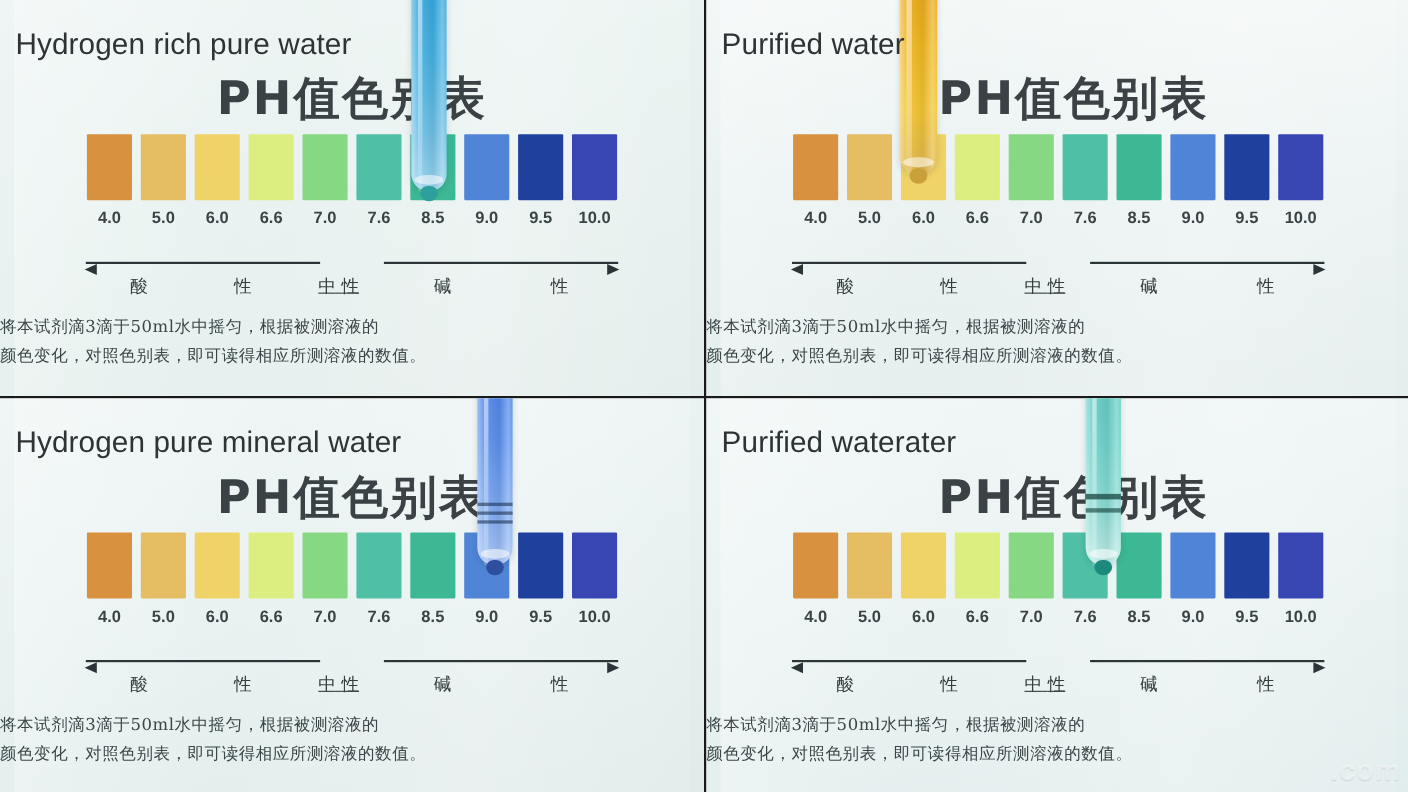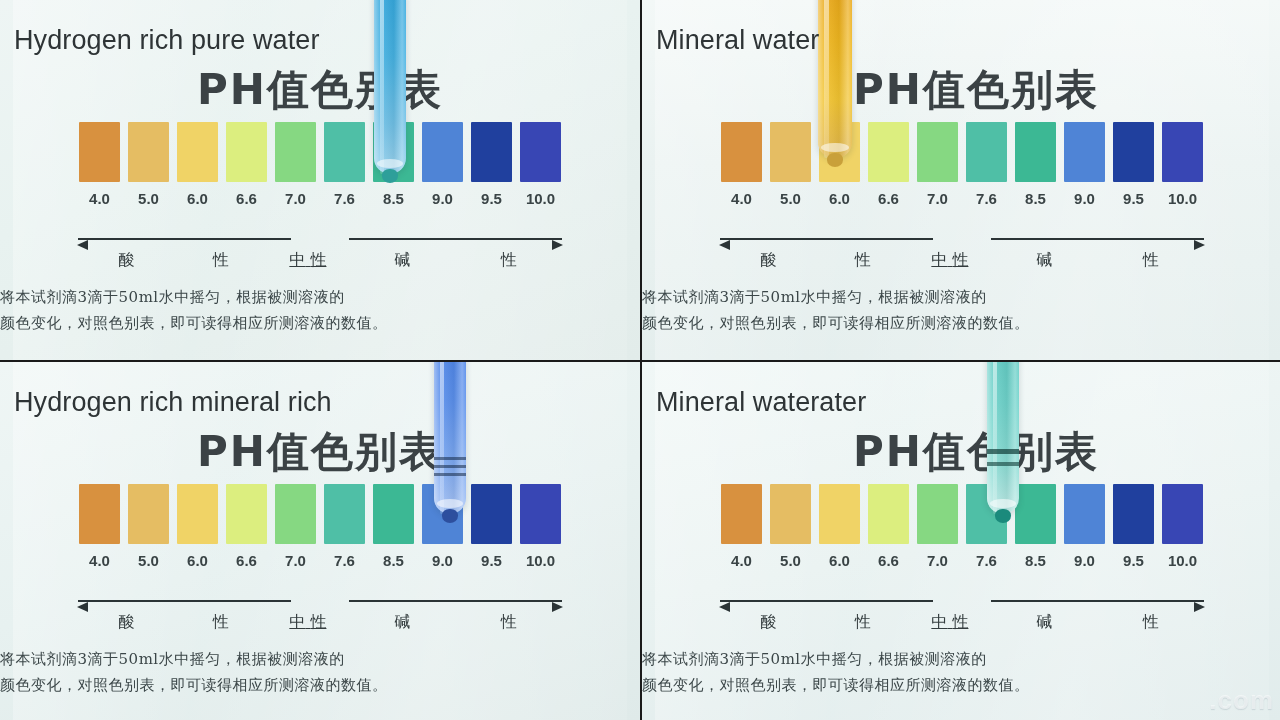--- a/index.html
+++ b/index.html
@@ -304,21 +304,21 @@
     <div class="tube tube-q1">
       <div class="glass"></div>
       <div class="hilite"></div>
       <div class="meniscus"></div>
       <div class="drop"></div>
     </div>
   </div>
 
   <div class="panel p2">
     <div class="sheen"></div>
-    <div class="eng-title">Mineral water</div>
+    <div class="eng-title">Purified water</div>
     <div class="cn-title shift">PH值色别表</div>
     <div class="swatch-row">
         <div class="swatch-col">
           <div class="swatch" style="background: rgb(216, 145, 63);"></div>
           <div class="swatch-label">4.0</div>
         </div>
         <div class="swatch-col">
           <div class="swatch" style="background: rgb(229, 189, 99);"></div>
           <div class="swatch-label">5.0</div>
         </div>
@@ -377,21 +377,21 @@
     <div class="tube tube-q2">
       <div class="glass"></div>
       <div class="hilite"></div>
       <div class="meniscus"></div>
       <div class="drop"></div>
     </div>
   </div>
 
   <div class="panel p3">
     <div class="sheen"></div>
-    <div class="eng-title">Hydrogen rich mineral rich</div>
+    <div class="eng-title">Hydrogen pure mineral water</div>
     <div class="cn-title">PH值色别表</div>
     <div class="swatch-row">
         <div class="swatch-col">
           <div class="swatch" style="background: rgb(216, 145, 63);"></div>
           <div class="swatch-label">4.0</div>
         </div>
         <div class="swatch-col">
           <div class="swatch" style="background: rgb(229, 189, 99);"></div>
           <div class="swatch-label">5.0</div>
         </div>
@@ -453,21 +453,21 @@
       <div class="ring" style="bottom:54px;"></div>
       <div class="ring" style="bottom:46px;"></div>
       <div class="ring" style="bottom:38px;"></div>
       <div class="meniscus"></div>
       <div class="drop"></div>
     </div>
   </div>
 
   <div class="panel p4">
     <div class="sheen"></div>
-    <div class="eng-title">Mineral waterater</div>
+    <div class="eng-title">Purified waterater</div>
     <div class="cn-title shift">PH值色别表</div>
     <div class="swatch-row">
         <div class="swatch-col">
           <div class="swatch" style="background: rgb(216, 145, 63);"></div>
           <div class="swatch-label">4.0</div>
         </div>
         <div class="swatch-col">
           <div class="swatch" style="background: rgb(229, 189, 99);"></div>
           <div class="swatch-label">5.0</div>
         </div>

